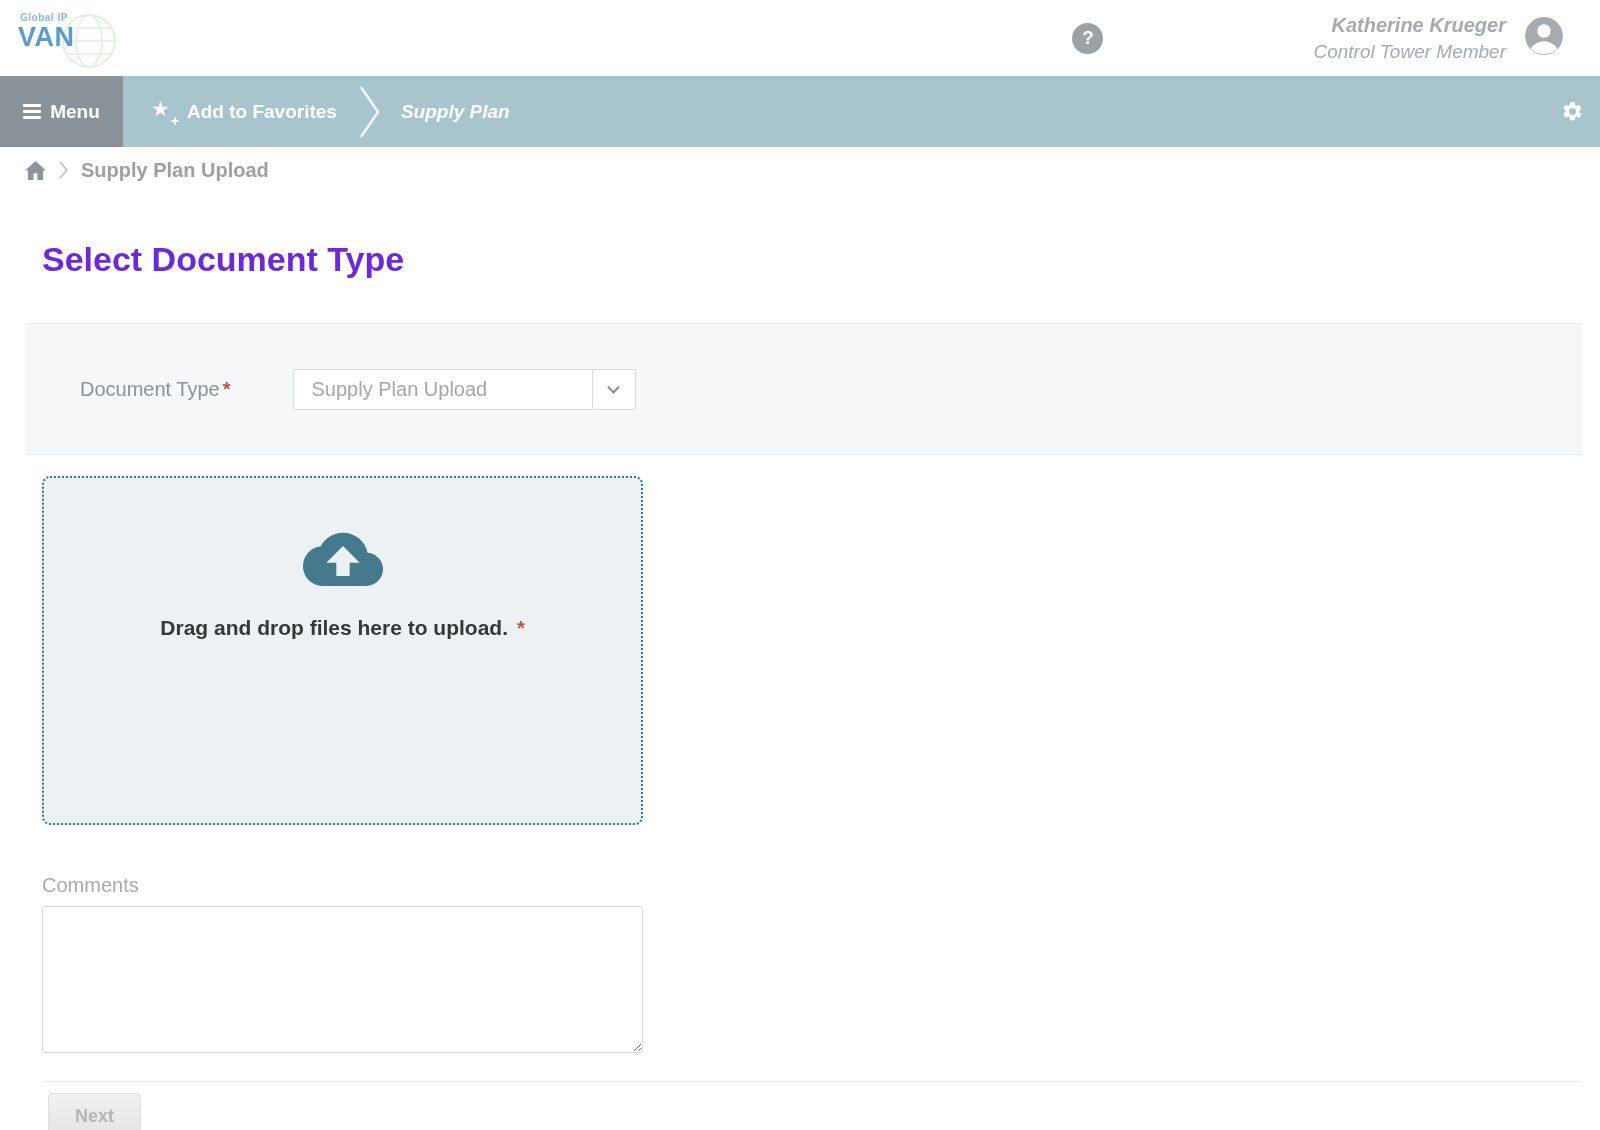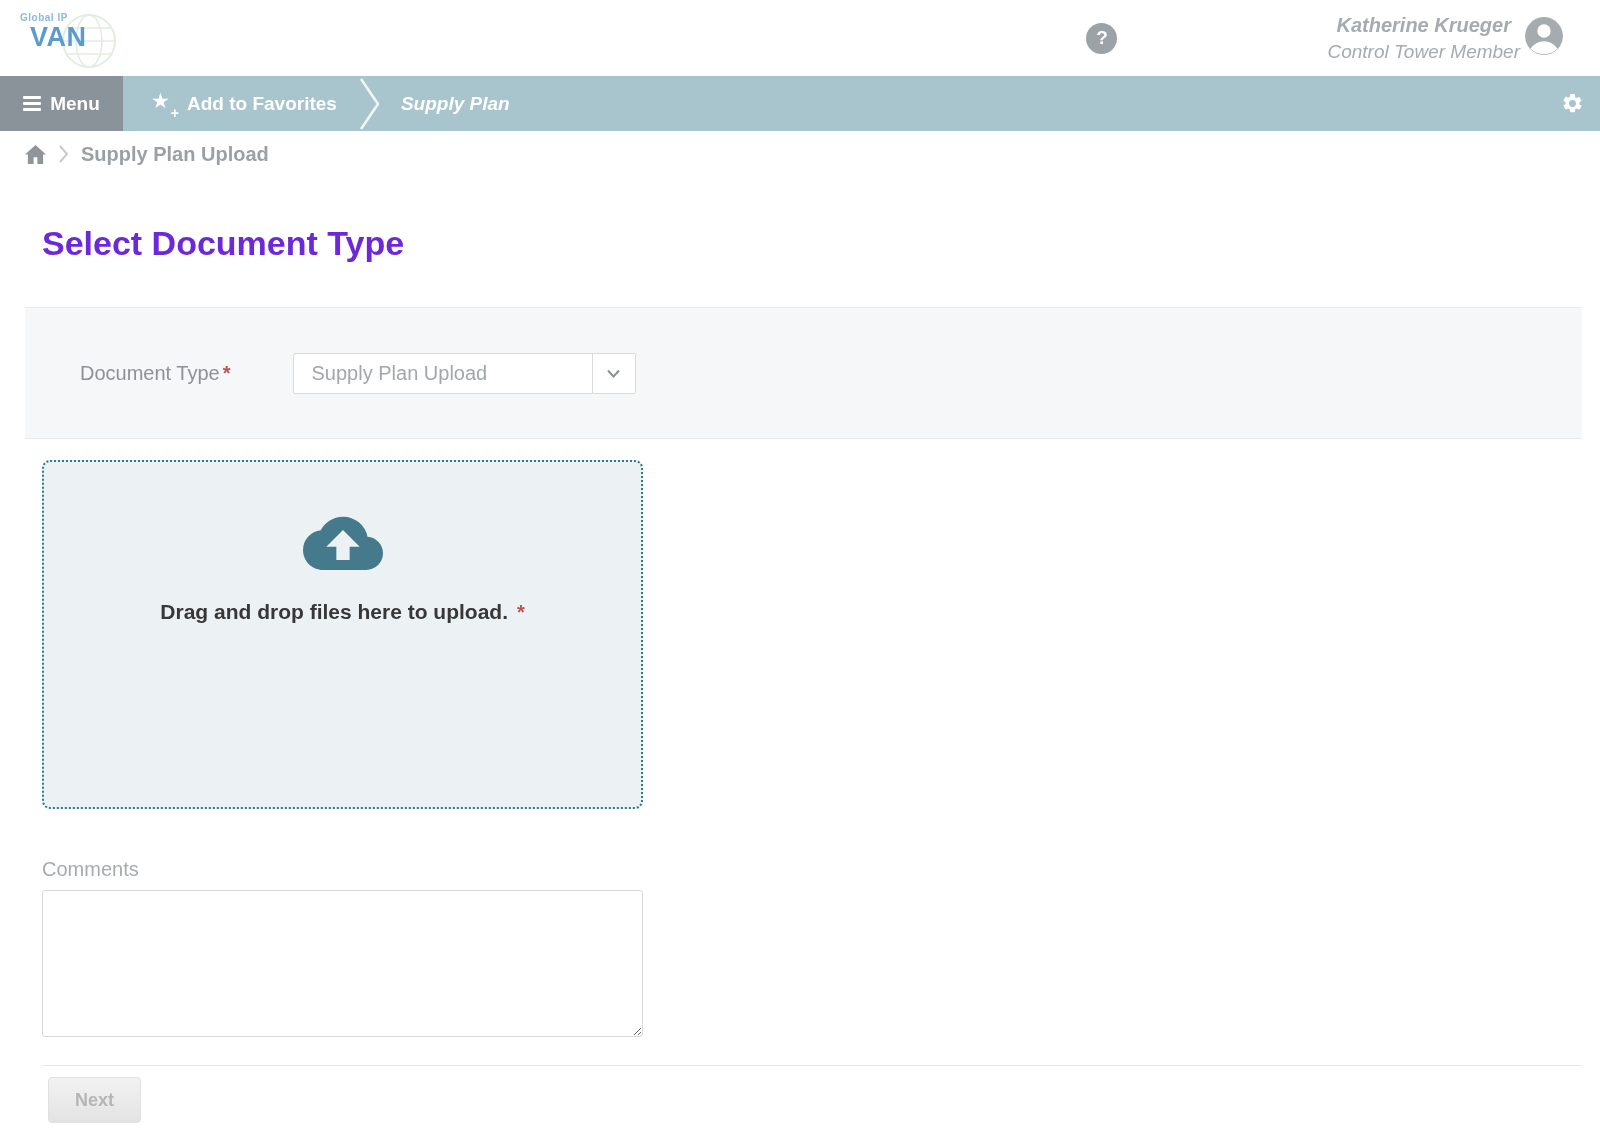--- a/index.html
+++ b/index.html
@@ -34,60 +34,60 @@
     position: absolute;
     left: 2px; top: 6px;
     font-size: 10px;
     font-weight: bold;
     color: #8db8de;
     letter-spacing: 0.5px;
     white-space: nowrap;
   }
   .logo-name {
     position: absolute;
-    left: 12px; top: 16px;
+    left: 0; top: 16px;
     font-size: 27px;
     font-weight: bold;
     color: #5b9bd0;
     letter-spacing: 0.5px;
   }
   .header-spacer { flex: 1 1 auto; }
   .help-circle {
     width: 31px; height: 31px;
     border-radius: 50%;
     background: #9da2a6;
     color: #ffffff;
     font-size: 19px;
     font-weight: bold;
     display: flex; align-items: center; justify-content: center;
     cursor: pointer;
     flex: 0 0 auto;
   }
   .user-block {
     margin-left: 210px;
-    margin-right: 4px;
-    text-align: center;
+    margin-right: 18px;
+    text-align: right;
     line-height: 1.35;
   }
   .user-name {
     font-size: 20px;
     font-style: italic;
     font-weight: bold;
     color: #a6abb0;
   }
   .user-role {
     font-size: 19px;
     font-style: italic;
     color: #a6abb0;
   }
   .avatar { flex: 0 0 auto; cursor: pointer; }
 
   
   .nav-bar {
-    height: 55px;
+    height: 71px;
     background: #a8c5ce;
     display: flex;
     align-items: stretch;
   }
   .menu-button {
     width: 123px;
     background: #8b939a;
     color: #ffffff;
     display: flex;
     align-items: center;

